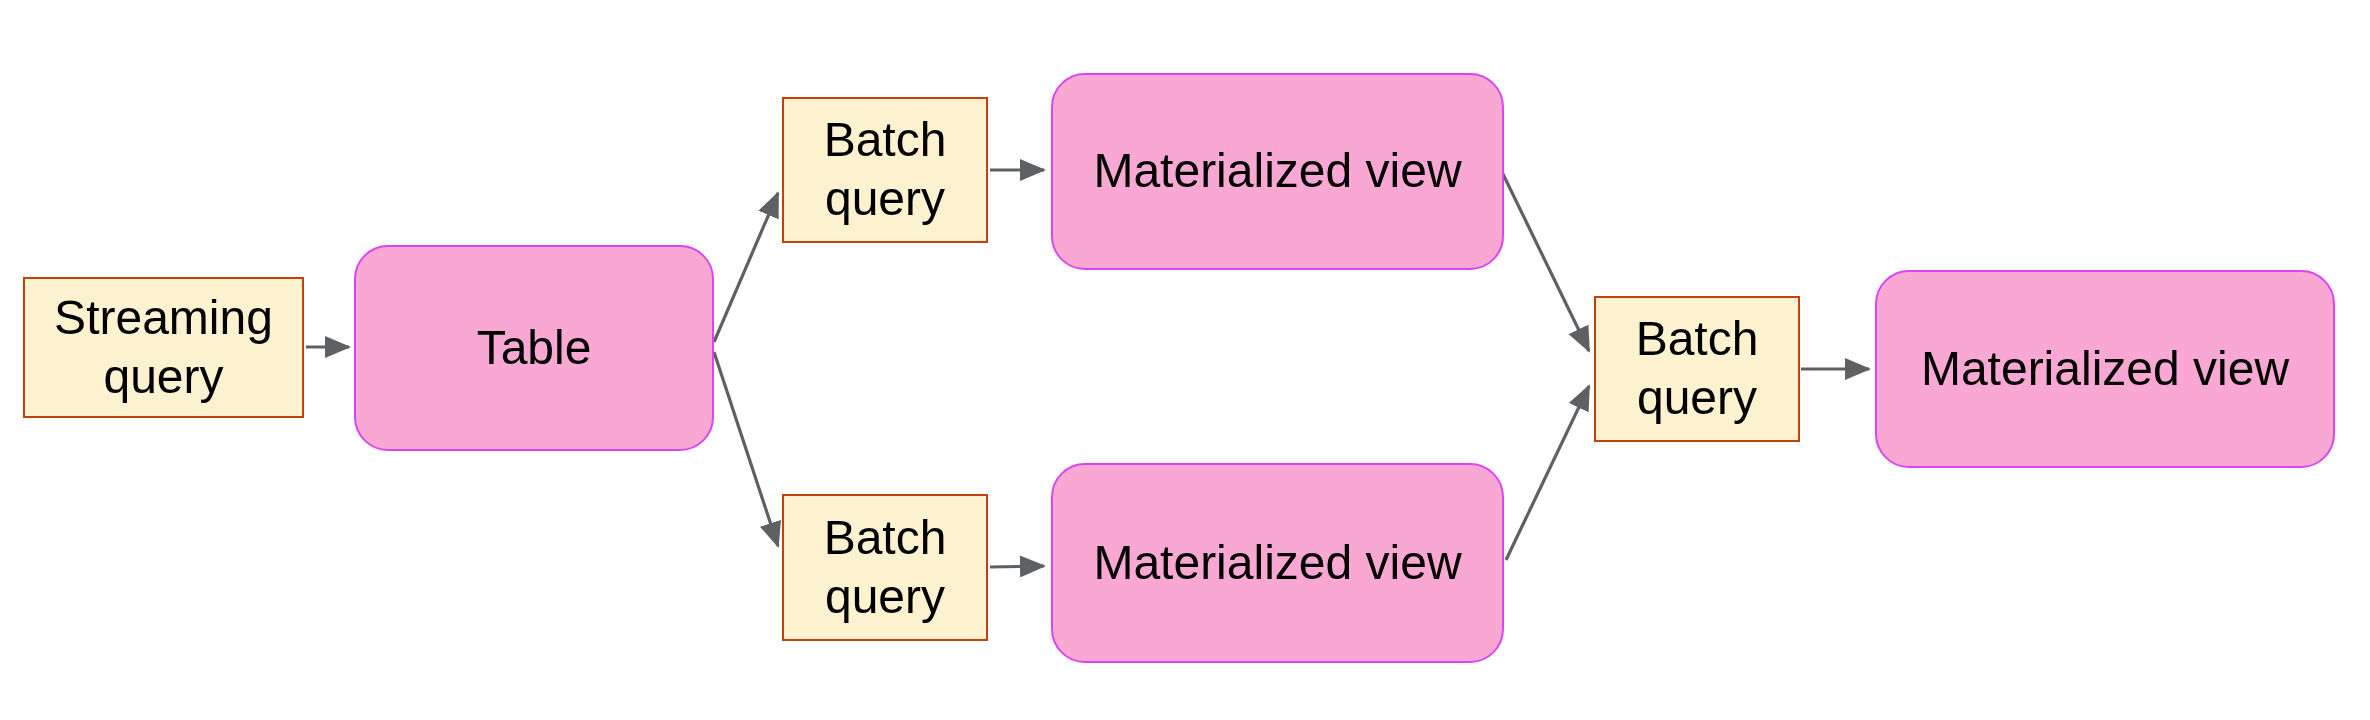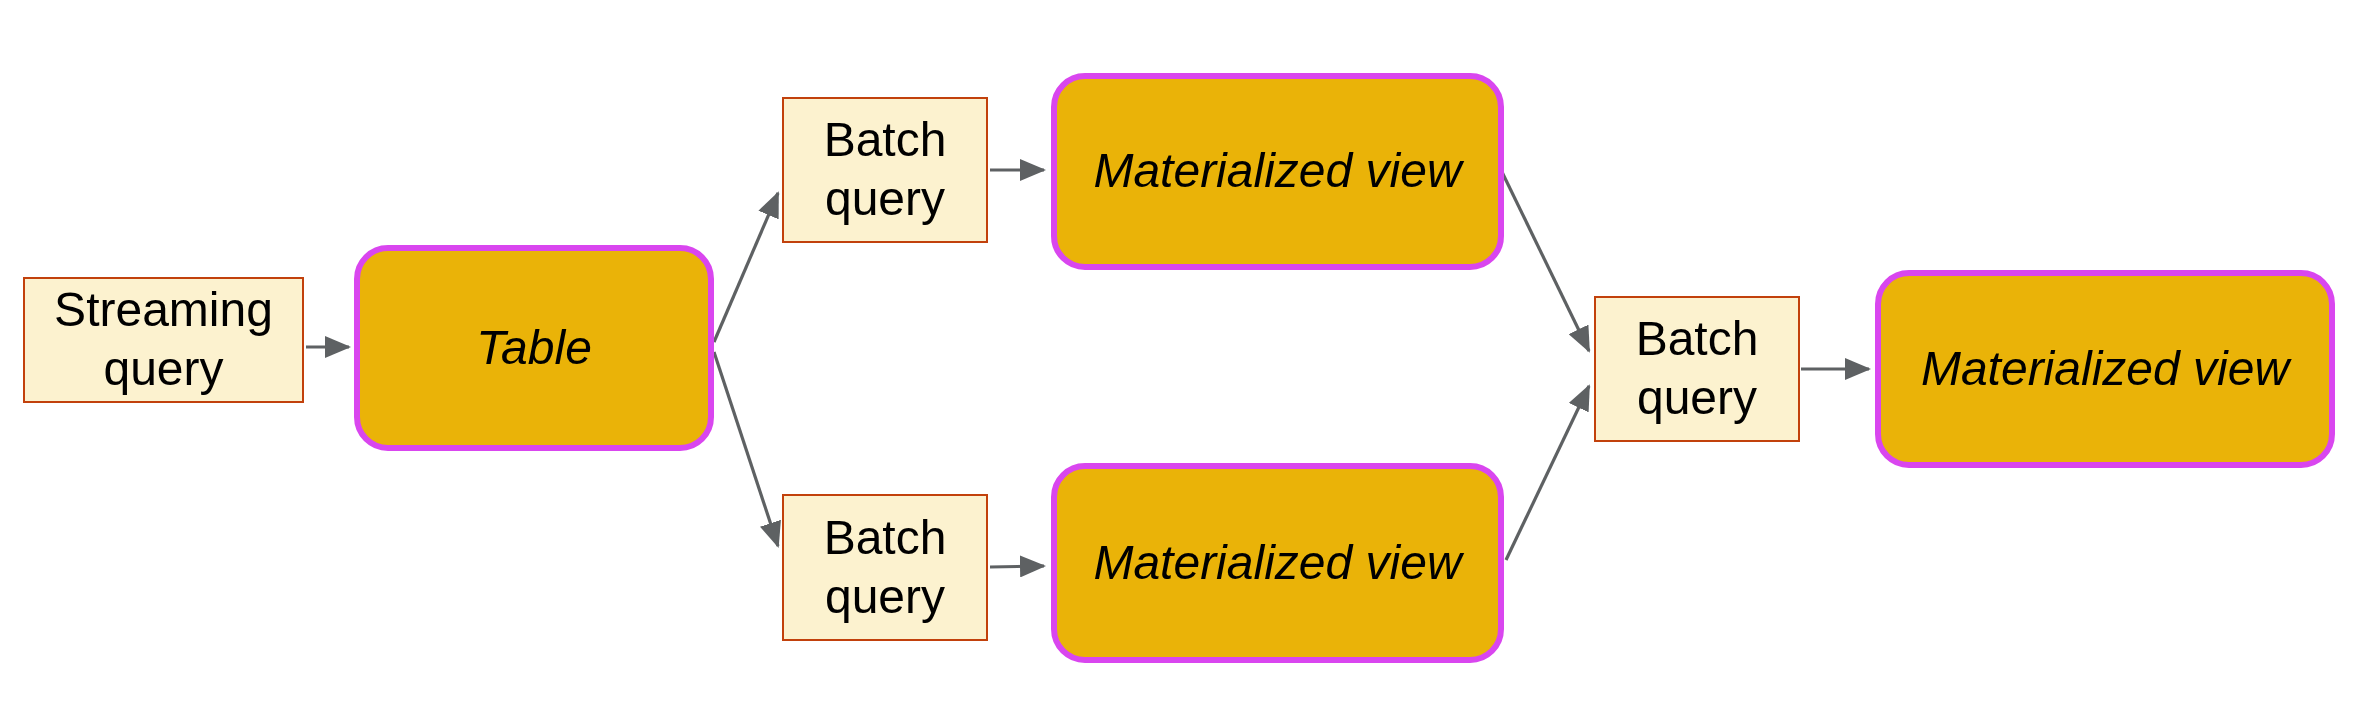--- a/index.html
+++ b/index.html
@@ -38,27 +38,26 @@
     font-size: 48px;
     line-height: 1.22;
     padding: 4px 10px;
   }
   .shape-rect {
     background: #fcf2cf;
     border: 2px solid #c2410c;
     border-radius: 0;
   }
   .shape-round {
-    background: #eab308;
-    border: 6px solid #d946ef;
+    background: #f9a8d4;
+    border: 2px solid #d946ef;
     border-radius: 34px;
-    font-style: italic;
   }
   
-  #n-streaming   { left: 23px;   top: 277px; width: 281px; height: 126px; }
+  #n-streaming   { left: 23px;   top: 277px; width: 281px; height: 141px; }
   #n-table       { left: 354px;  top: 245px; width: 360px; height: 206px; }
   #n-batch-top   { left: 782px;  top: 97px;  width: 206px; height: 146px; }
   #n-mv-top      { left: 1051px; top: 73px;  width: 453px; height: 197px; }
   #n-batch-bot   { left: 782px;  top: 494px; width: 206px; height: 147px; }
   #n-mv-bot      { left: 1051px; top: 463px; width: 453px; height: 200px; }
   #n-batch-right { left: 1594px; top: 296px; width: 206px; height: 146px; }
   #n-mv-right    { left: 1875px; top: 270px; width: 460px; height: 198px; }
 </style>
 </head>
 <body>

